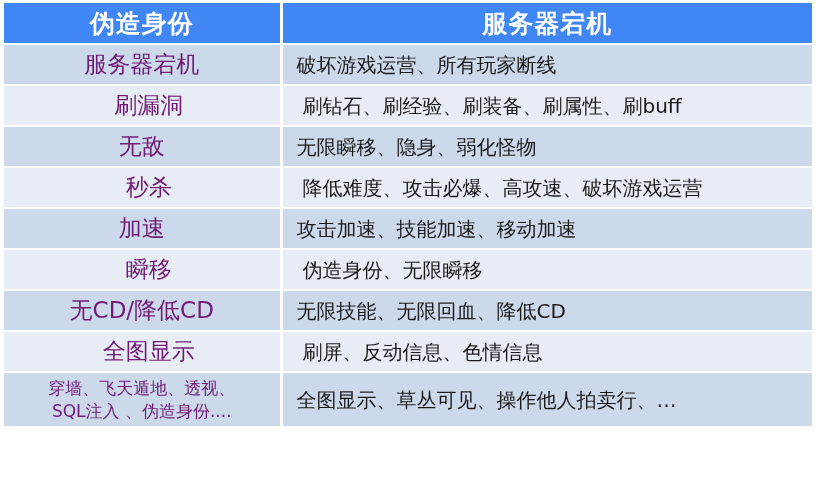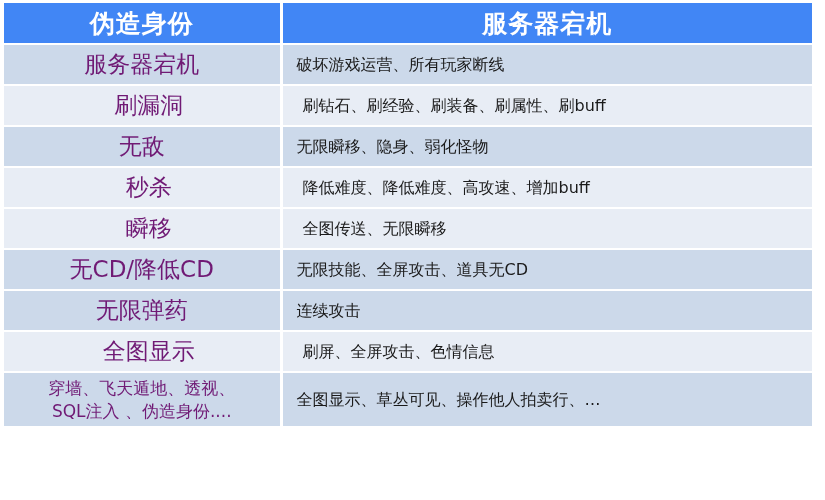--- a/index.html
+++ b/index.html
@@ -56,21 +56,21 @@
   tbody td.cell-risk {
     color: #701a75;
     font-size: 23px;
     text-align: center;
     border-right: 3px solid #ffffff;
     padding: 0 6px;
     line-height: 1.15;
   }
   tbody td.cell-benefit {
     color: #1a1a1a;
-    font-size: 16px;
+    font-size: 20px;
     text-align: left;
     padding-left: 14px;
     padding-right: 8px;
     line-height: 1.2;
   }
   tbody tr.row-last td {
     height: 53px;
   }
   tbody tr.row-last td.cell-risk {
     font-size: 17px;
@@ -101,37 +101,37 @@
       <tr class="row-even">
         <td class="cell-risk">刷漏洞</td>
         <td class="cell-benefit">刷钻石、刷经验、刷装备、刷属性、刷buff</td>
       </tr>
       <tr class="row-odd">
         <td class="cell-risk">无敌</td>
         <td class="cell-benefit">无限瞬移、隐身、弱化怪物</td>
       </tr>
       <tr class="row-even">
         <td class="cell-risk">秒杀</td>
-        <td class="cell-benefit">降低难度、降低难度、高攻速、增加buff</td>
+        <td class="cell-benefit">降低难度、攻击必爆、高攻速、破坏游戏运营</td>
+      </tr>
+      <tr class="row-odd">
+        <td class="cell-risk">加速</td>
+        <td class="cell-benefit">攻击加速、技能加速、移动加速</td>
       </tr>
       <tr class="row-even">
         <td class="cell-risk">瞬移</td>
-        <td class="cell-benefit">全图传送、无限瞬移</td>
+        <td class="cell-benefit">伪造身份、无限瞬移</td>
       </tr>
       <tr class="row-odd">
         <td class="cell-risk">无CD/降低CD</td>
-        <td class="cell-benefit">无限技能、全屏攻击、道具无CD</td>
-      </tr>
-      <tr class="row-odd">
-        <td class="cell-risk">无限弹药</td>
-        <td class="cell-benefit">连续攻击</td>
+        <td class="cell-benefit">无限技能、无限回血、降低CD</td>
       </tr>
       <tr class="row-even">
         <td class="cell-risk">全图显示</td>
-        <td class="cell-benefit">刷屏、全屏攻击、色情信息</td>
+        <td class="cell-benefit">刷屏、反动信息、色情信息</td>
       </tr>
       <tr class="row-odd row-last">
         <td class="cell-risk">
           <span class="riskline">穿墙、飞天遁地、透视、</span>
           <span class="riskline">SQL注入 、伪造身份....</span>
         </td>
         <td class="cell-benefit">全图显示、草丛可见、操作他人拍卖行、…</td>
       </tr>
     </tbody>
   </table>

